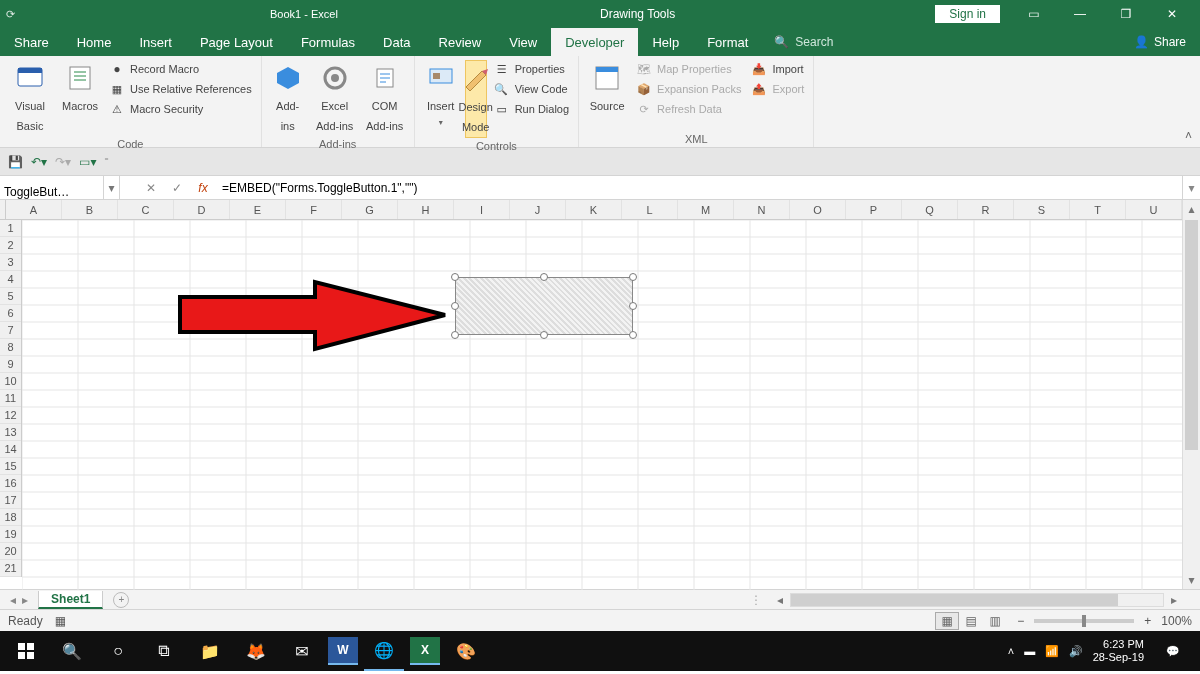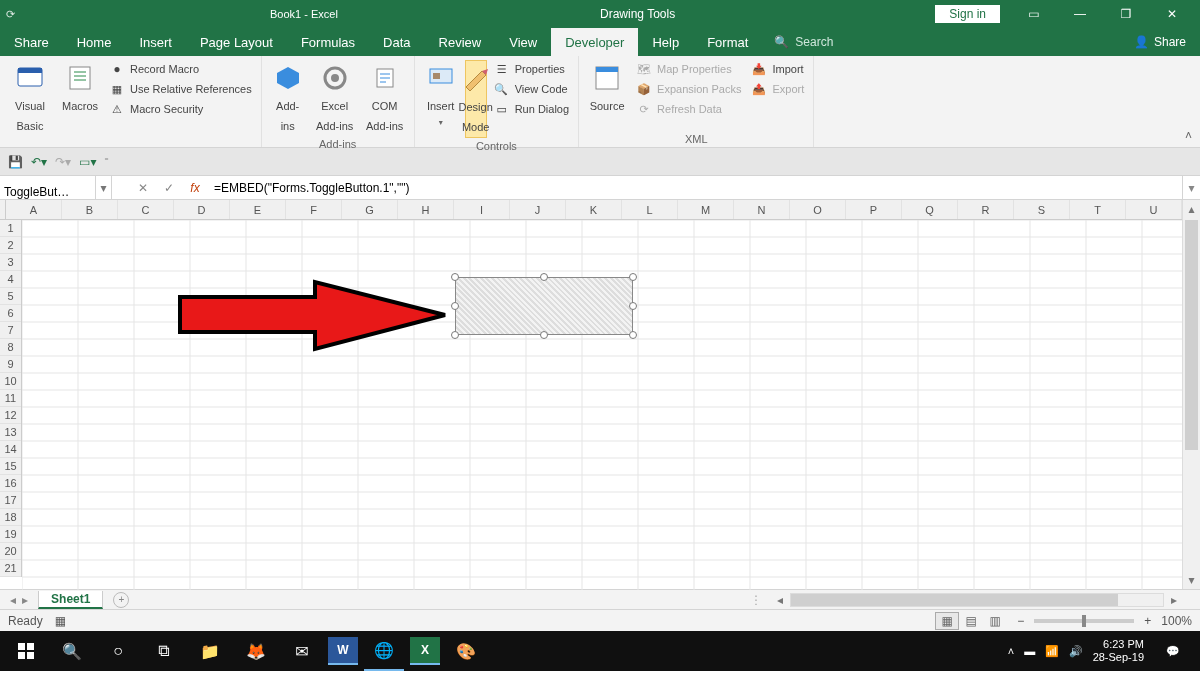--- a/index.html
+++ b/index.html
@@ -28,21 +28,21 @@
   .small-stack { display:flex; flex-direction:column; gap:2px; }
   .small-btn { display:flex; align-items:center; gap:5px; font-size:11px; color:#444; padding:1px 3px; white-space:nowrap;}
   .small-btn.disabled { color:#aaa; }
   .sm-ico { width:16px; height:16px; display:inline-flex; align-items:center; justify-content:center; }
   .ribbon-collapse { position:absolute; right:8px; bottom:4px; color:#666; }
 
   .qat { height:28px; background:#e6e6e6; border-bottom:1px solid #d4d4d4; display:flex; align-items:center; gap:8px; padding:0 8px; }
   .qat .ico { color:#217346; }
 
   .formula-row { height:24px; border-bottom:1px solid #d4d4d4; display:flex; align-items:stretch; background:#fff; }
-  .namebox { width:96px; border-right:1px solid #d4d4d4; display:flex; align-items:center; padding:16px 4px; font-size:12px; }
+  .namebox { width:104px; border-right:1px solid #d4d4d4; display:flex; align-items:center; padding:16px 4px; font-size:12px; }
   .namebox-dd { width:16px; border-right:1px solid #d4d4d4; display:flex; align-items:center; justify-content:center; color:#777;}
   .fb-btn { width:26px; display:flex; align-items:center; justify-content:center; color:#888; border-right:0; }
   .fx { font-style:italic; color:#c2410c; }
   .formula-input { flex:1; padding:0 6px; font-size:12px; display:flex; align-items:center; }
   .fb-expand { width:18px; display:flex; align-items:center; justify-content:center; color:#888; border-left:1px solid #d4d4d4;}
 
   .grid-wrap { position:relative; height:389px; display:flex; }
   .col-headers { position:absolute; top:0; left:0; right:18px; height:20px; display:flex; background:#f0f0f0; border-bottom:1px solid #ccc; }
   .corner { width:22px; border-right:1px solid #ccc; background:#f0f0f0; }
   .ch { width:56px; border-right:1px solid #e2e2e2; text-align:center; font-size:11px; color:#555; line-height:20px; }
@@ -157,20 +157,21 @@
         <div class="small-btn">
             <span class="sm-ico">▦</span>
             <span>Use Relative References</span>
           </div>
         <div class="small-btn">
             <span class="sm-ico">⚠</span>
             <span>Macro Security</span>
           </div>
       </div>
     </div>
+    <div class="ribbon-group-label">Code</div>
   </div>
 
   <div class="ribbon-group">
     <div class="ribbon-group-body">
       <div class="big-btn" style="width:40px">
         <span class="ico">
             <svg width="26" height="26">
               <polygon points="13,2 24,8 24,18 13,24 2,18 2,8" fill="#3a8dde"></polygon>
             </svg>
           </span>

